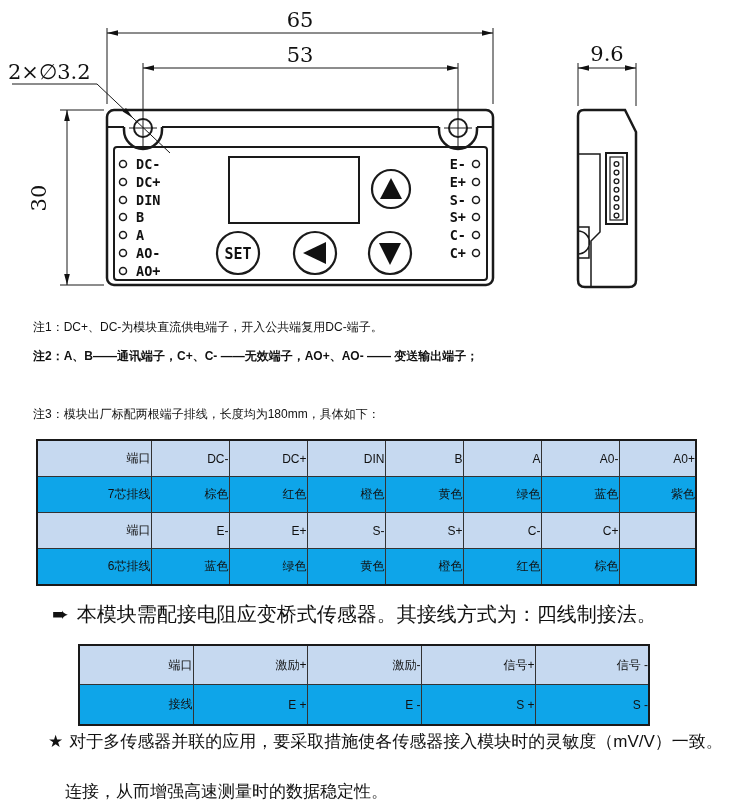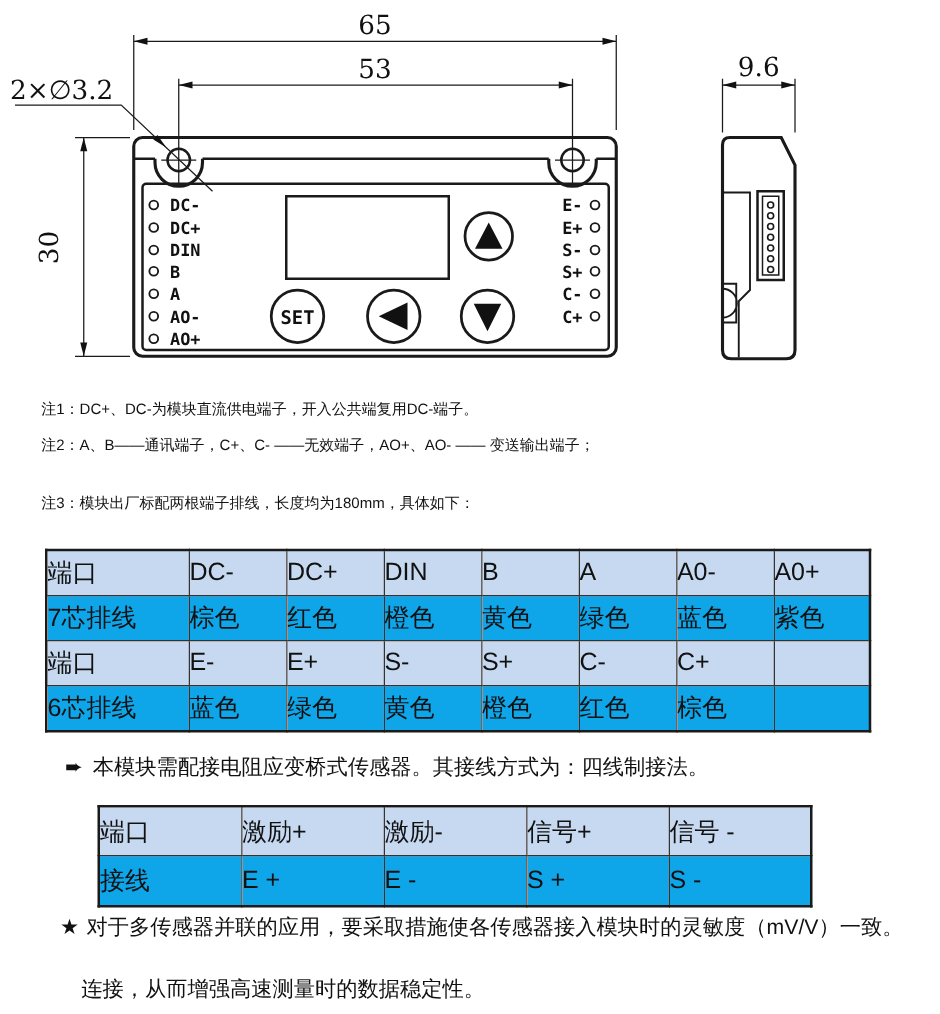--- a/index.html
+++ b/index.html
@@ -5,36 +5,36 @@
   html,body{margin:0;padding:0;background:#fff;}
   .page{position:relative;width:752px;height:811px;background:#ffffff;overflow:hidden;
         font-family:"Liberation Sans",sans-serif;color:#111;}
   svg text{fill:#111;}
   .dimtext{font-family:"DejaVu Serif","DejaVu Sans",serif;font-size:21px;}
   .paneltext{font-family:"DejaVu Sans Mono",monospace;font-weight:bold;font-size:13.5px;}
   .settext{font-family:"DejaVu Sans Mono",monospace;font-weight:bold;font-size:15px;}
 
   .note-line{position:absolute;font-size:12px;line-height:20px;white-space:nowrap;color:#111;}
   .n1{top:317px;left:33px;}
-  .n2{top:346px;left:33px;}
+  .n2{top:346px;left:33px;font-weight:bold;}
   .n3{top:374px;left:75px;}
-  .n4{top:392px;left:33px;}
+  .n4{top:404px;left:33px;}
 
   table{border-collapse:collapse;table-layout:fixed;position:absolute;
-        font-size:20px;text-align:left;color:#111;padding-left:40px;}
+        font-size:12px;text-align:right;color:#111;padding-left:40px;}
   td{border:1px solid #333;padding:0;vertical-align:middle;overflow:hidden;}
   .t1{left:36px;top:439px;width:659px;border:2px solid #1a1a1a;}
   .t1 td{height:35px;}
   .t2{left:78px;top:644px;width:570px;border:2px solid #1a1a1a;}
   .t2 .hdr td{height:38px;}
   .t2 .dat td{height:39px;}
   tr.hdr td{background:#c6d9f0;}
   tr.dat td{background:#0ea5e9;}
 
-  .bullet-note{position:absolute;top:604px;left:52px;font-size:17px;line-height:20px;white-space:nowrap;}
+  .bullet-note{position:absolute;top:604px;left:52px;font-size:20px;line-height:20px;white-space:nowrap;}
   .bullet-note .icon{margin-right:8px;}
   .star-line{position:absolute;font-size:17px;line-height:20px;white-space:nowrap;}
   .s1{top:732px;left:48px;}
   .s2{top:757px;left:48px;}
   .s3{top:782px;left:65px;}
   .star-line .icon{margin-right:6px;}
 </style>
 </head>
 <body>
 

